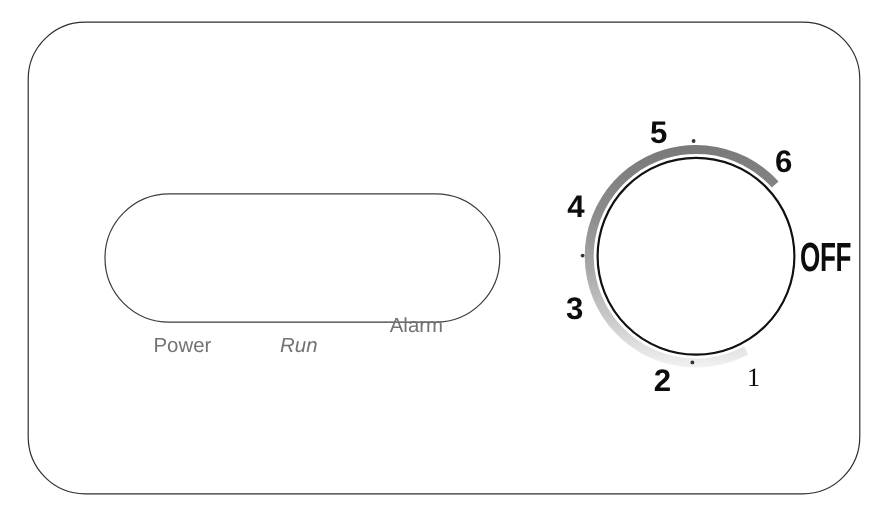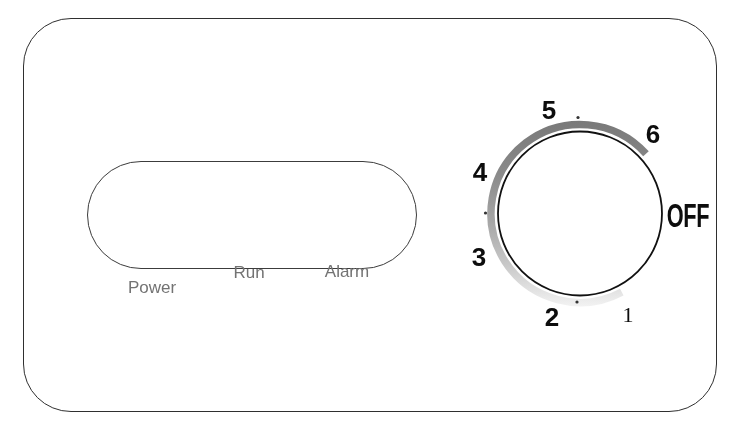--- a/index.html
+++ b/index.html
@@ -32,21 +32,21 @@
     background: #ffffff;
   }
   .ind-label {
     position: absolute;
     transform: translate(-50%, -50%);
     font-size: 17px;
     color: #737373;
     white-space: nowrap;
   }
   .ind-label.power { left: 152px; top: 288px; }
-  .ind-label.run   { left: 249px; top: 273px; }
+  .ind-label.run   { left: 249px; top: 288px; font-style: italic; }
   .ind-label.alarm { left: 347px; top: 272px; }
 
   .dial-svg { position: absolute; left: 0; top: 0; }
 
   .dial-num {
     position: absolute;
     transform: translate(-50%, -50%);
     font-weight: bold;
     font-size: 26px;
     color: #0d0d0d;

